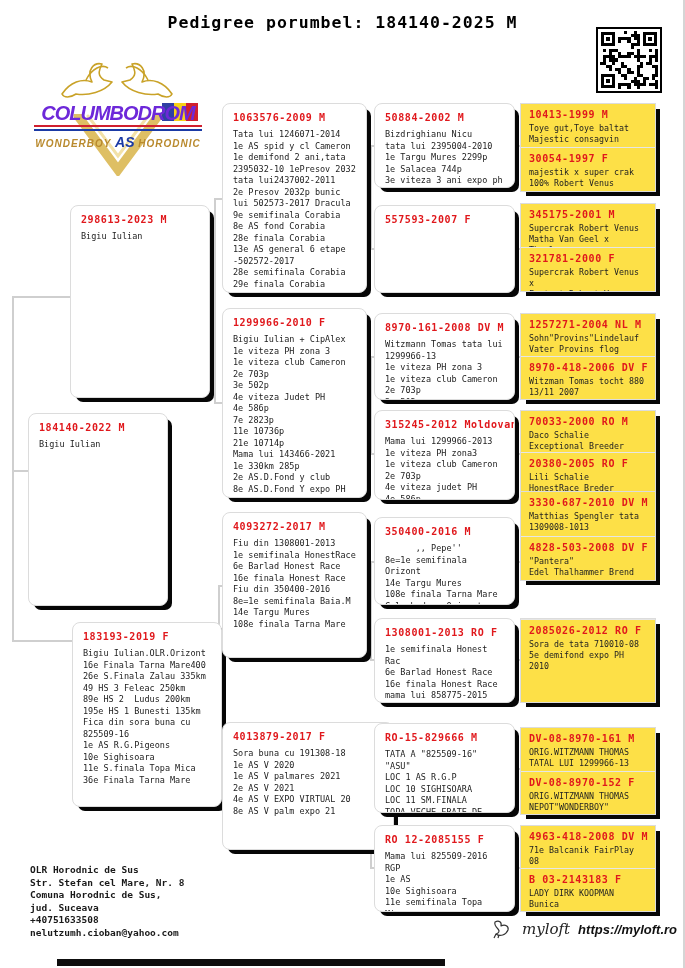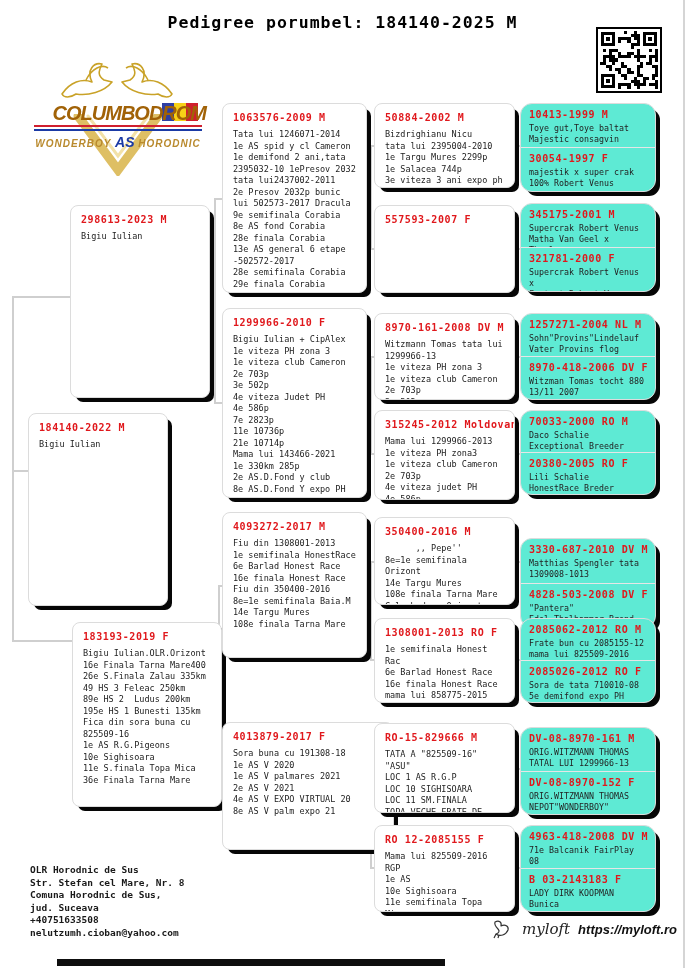--- a/index.html
+++ b/index.html
@@ -15,37 +15,37 @@
   
   .card{
     position:absolute;background:#fff;border:1px solid #dcdcdc;border-radius:8px;
     box-shadow:5px 5px 0 -1px #060606;padding:8px 10px;box-sizing:border-box;
     overflow:hidden;z-index:2;
   }
   .ct{font-size:10px;font-weight:bold;color:#e0181c;letter-spacing:.6px;margin-bottom:6px;white-space:nowrap;}
   .cb{font-size:8.5px;line-height:11.5px;white-space:pre-wrap;color:#222;}
   
   .block{
-    position:absolute;background:#5eead4;border:1px solid #dcdcdc;border-radius:12px;
+    position:absolute;background:#fde047;border:1px solid #dcdcdc;border-radius:0;
     box-shadow:5px 5px 0 -1px #060606;box-sizing:border-box;overflow:hidden;z-index:2;
     display:flex;flex-direction:column;
   }
   .sub{padding:5px 8px 3px 8px;box-sizing:border-box;flex:1;overflow:hidden;}
   .sub .ct{margin-bottom:3px;}
   .sub .cb{font-size:8.3px;line-height:11px;}
   .sub2{border-top:1px solid #e6e6e6;}
   
   .seg{position:absolute;background:#cfcfcf;z-index:1;}
   
   .logo{position:absolute;left:28px;top:56px;width:182px;height:122px;z-index:2;}
   .logo .vshape{position:absolute;left:42px;top:58px;z-index:0;opacity:.85;}
   .logo .doves{position:absolute;left:24px;top:0;z-index:1;}
-  .logo .brand{position:absolute;left:2px;top:46px;width:176px;text-align:right;z-index:2;
+  .logo .brand{position:absolute;left:2px;top:46px;width:176px;text-align:center;z-index:2;
     font-family:"Liberation Sans",sans-serif;font-weight:bold;font-style:italic;
-    font-size:20px;color:#a16207;letter-spacing:-1px;white-space:nowrap;}
+    font-size:20px;color:#6d28d9;letter-spacing:-1px;white-space:nowrap;}
   .logo .flag{position:absolute;top:47px;right:12px;width:36px;height:18px;display:flex;z-index:1;}
   .logo .flag div{flex:1;}
   .logo .rule-red{position:absolute;left:6px;top:69px;width:168px;height:2px;background:#d01f2e;z-index:2;}
   .logo .rule-blue{position:absolute;left:6px;top:73px;width:168px;height:2px;background:#1b3aa5;z-index:2;}
   .logo .brand-sub{position:absolute;left:2px;top:78px;width:176px;text-align:center;z-index:2;
     font-family:"Liberation Sans",sans-serif;font-weight:bold;font-style:italic;
     font-size:10px;color:#b98a2e;letter-spacing:1px;white-space:nowrap;}
   .logo .brand-sub .as{color:#1b3aa5;font-size:14px;letter-spacing:0;}
   
   .qr{position:absolute;left:596px;top:27px;width:66px;height:66px;background:#fff;
@@ -649,38 +649,33 @@
     <div class="ct">70033-2000 RO M</div>
     <div class="cb">Daco Schalie
 Exceptional Breeder</div>
   </div>
   <div class="sub sub2">
     <div class="ct">20380-2005 RO F</div>
     <div class="cb">Lili Schalie
 HonestRace Breder</div>
   </div>
 </div>
-<div class="block" style="left:520px;top:538px;width:136px;height:90px">
+<div class="block" style="left:520px;top:491px;width:136px;height:90px">
   <div class="sub">
     <div class="ct">3330-687-2010 DV M</div>
     <div class="cb">Matthias Spengler tata
 1309008-1013</div>
   </div>
   <div class="sub sub2">
     <div class="ct">4828-503-2008 DV F</div>
     <div class="cb">"Pantera"
 Edel Thalhammer Brend</div>
   </div>
 </div>
 <div class="block" style="left:520px;top:618px;width:136px;height:85px">
-  <div class="sub">
-    <div class="ct">2085062-2012 RO M</div>
-    <div class="cb">Frate bun cu 2085155-12
-mama lui 825509-2016</div>
-  </div>
   <div class="sub sub2">
     <div class="ct">2085026-2012 RO F</div>
     <div class="cb">Sora de tata 710010-08
 5e demifond expo PH 2010</div>
   </div>
 </div>
 <div class="block" style="left:520px;top:727px;width:136px;height:88px">
   <div class="sub">
     <div class="ct">DV-08-8970-161 M</div>
     <div class="cb">ORIG.WITZMANN THOMAS

